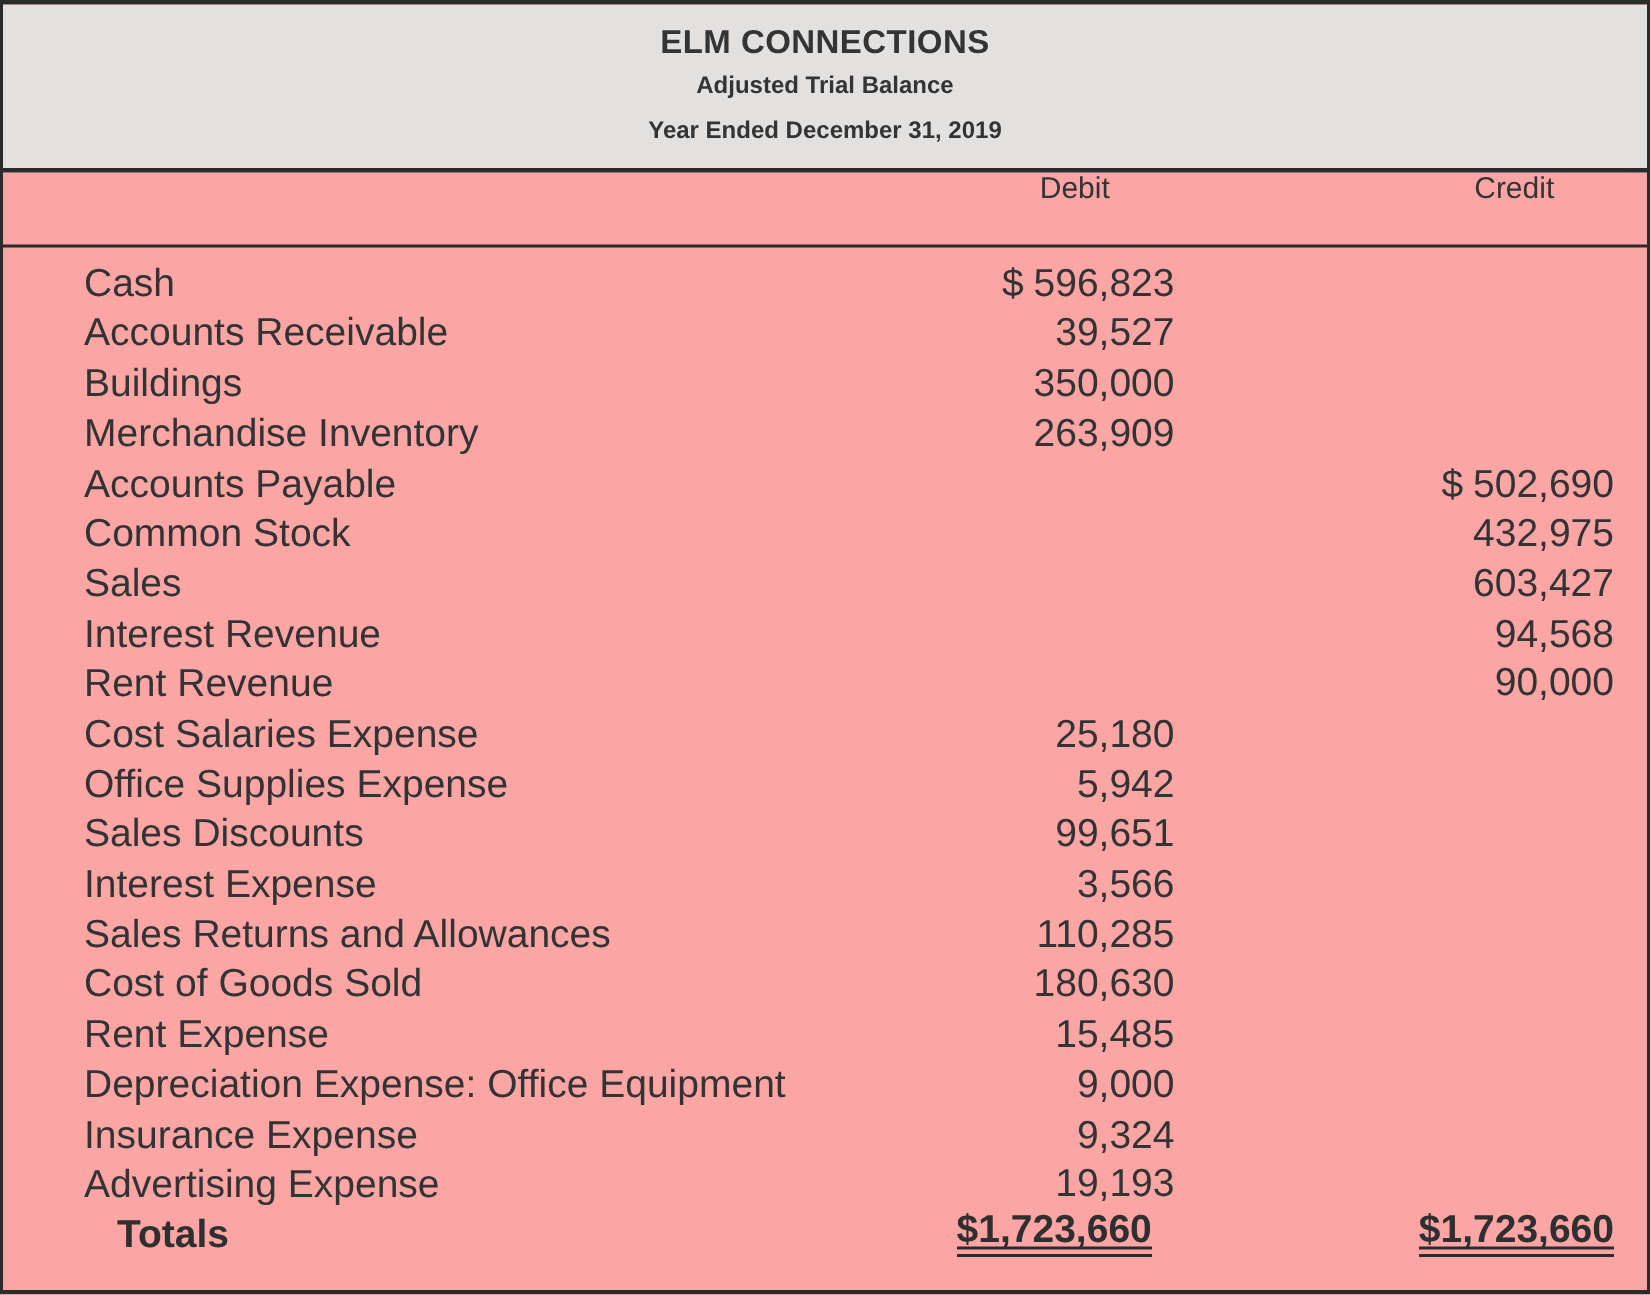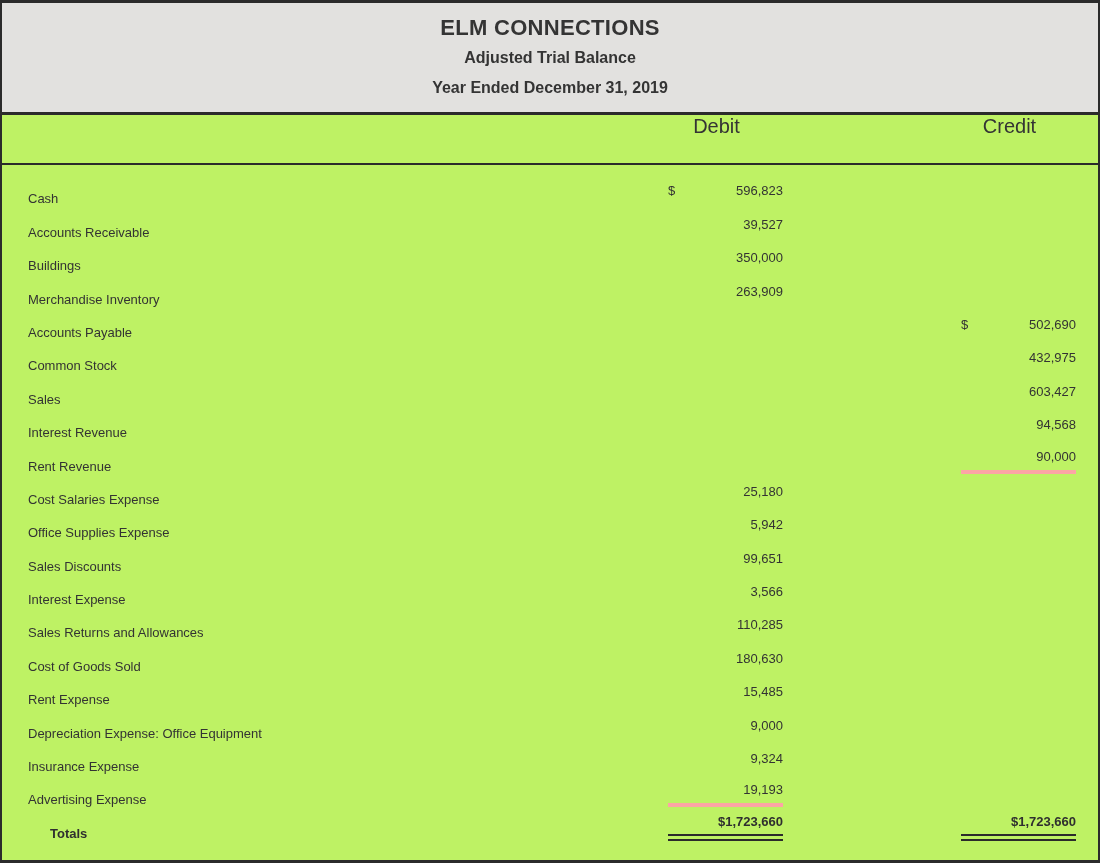--- a/index.html
+++ b/index.html
@@ -5,21 +5,21 @@
   html, body {
     margin: 0;
     padding: 0;
     background: #ffffff;
   }
   #doc {
     width: 1100px;
     height: 863px;
     box-sizing: border-box;
     position: relative;
-    background: #bef264;
+    background: #fca5a5;
     color: #333333;
     font-family: "Liberation Sans", "DejaVu Sans", sans-serif;
     border: 2px solid #2b2b2b;
     border-top-width: 3px;
     border-bottom-width: 3px;
     overflow: hidden;
   }
   .title-band {
     height: 109px;
     background: #e2e1df;
@@ -50,40 +50,41 @@
     font-size: 20px;
     color: #343434;
   }
   .head-spacer { flex: 1; }
   .head-debit  { flex: 0 0 133px; text-align: center; }
   .head-credit { flex: 0 0 133px; margin-left: 160px; margin-right: 22px; text-align: center; }
 
   #rows { padding-top: 8px; }
   .row {
     display: flex;
-    align-items: flex-end;
+    align-items: flex-start;
     height: 33.4px;
-    font-size: 13px;
+    font-size: 26px;
+    margin-left: 28px;
   }
   .acct {
     flex: 1;
     padding-left: 26px;
     white-space: nowrap;
   }
   .cell {
     flex: 0 0 115px;
     height: 31px;
     display: flex;
     align-items: center;
     justify-content: flex-end;
     box-sizing: border-box;
   }
   .cell.credit { margin-left: 178px; margin-right: 22px; }
   .cell.has-dollar { justify-content: space-between; }
-  .u-single { border-bottom: 4px solid #fca5a5; }
+  .u-single { border-bottom: 2px solid #fca5a5; }
   .u-double { border-bottom: 7px double #2b2b2b; }
   .row.totals { font-weight: bold; color: #2f2f2f; padding-left: 22px; }
 </style>
 </head>
 <body>
 
 <div id="doc">
   <div class="title-band">
     <div class="l1">ELM CONNECTIONS</div>
     <div class="l2">Adjusted Trial Balance</div>

